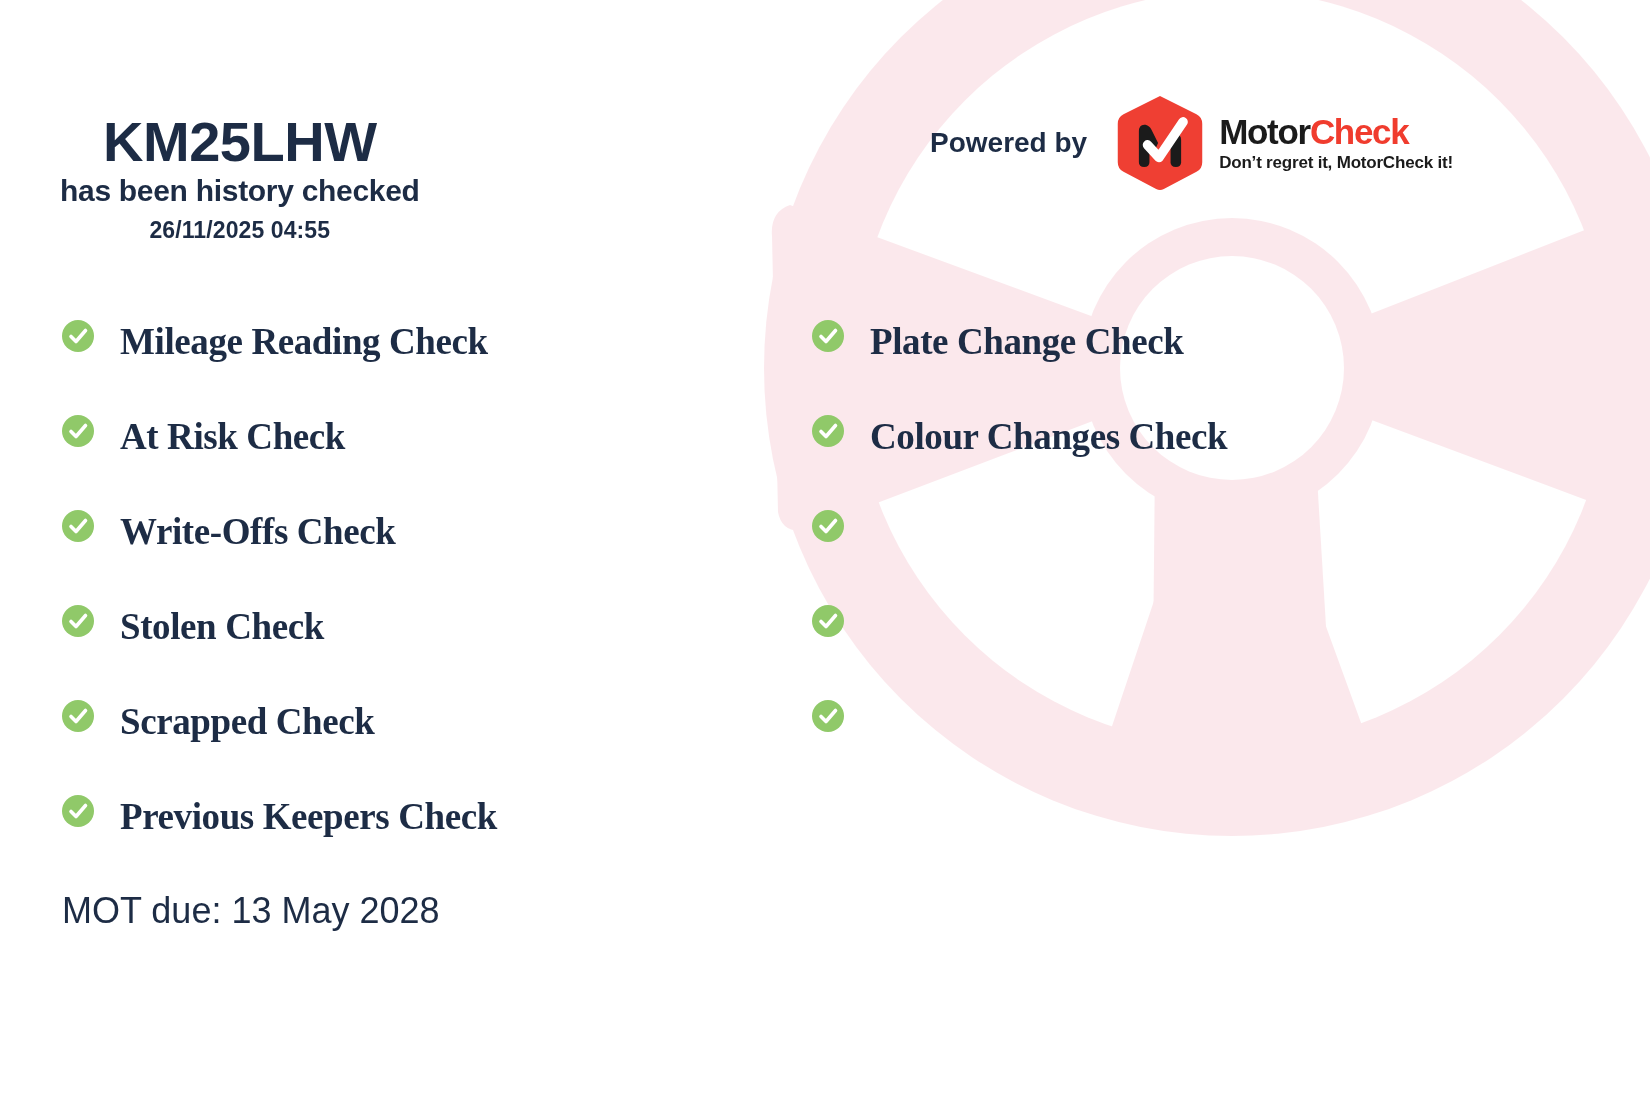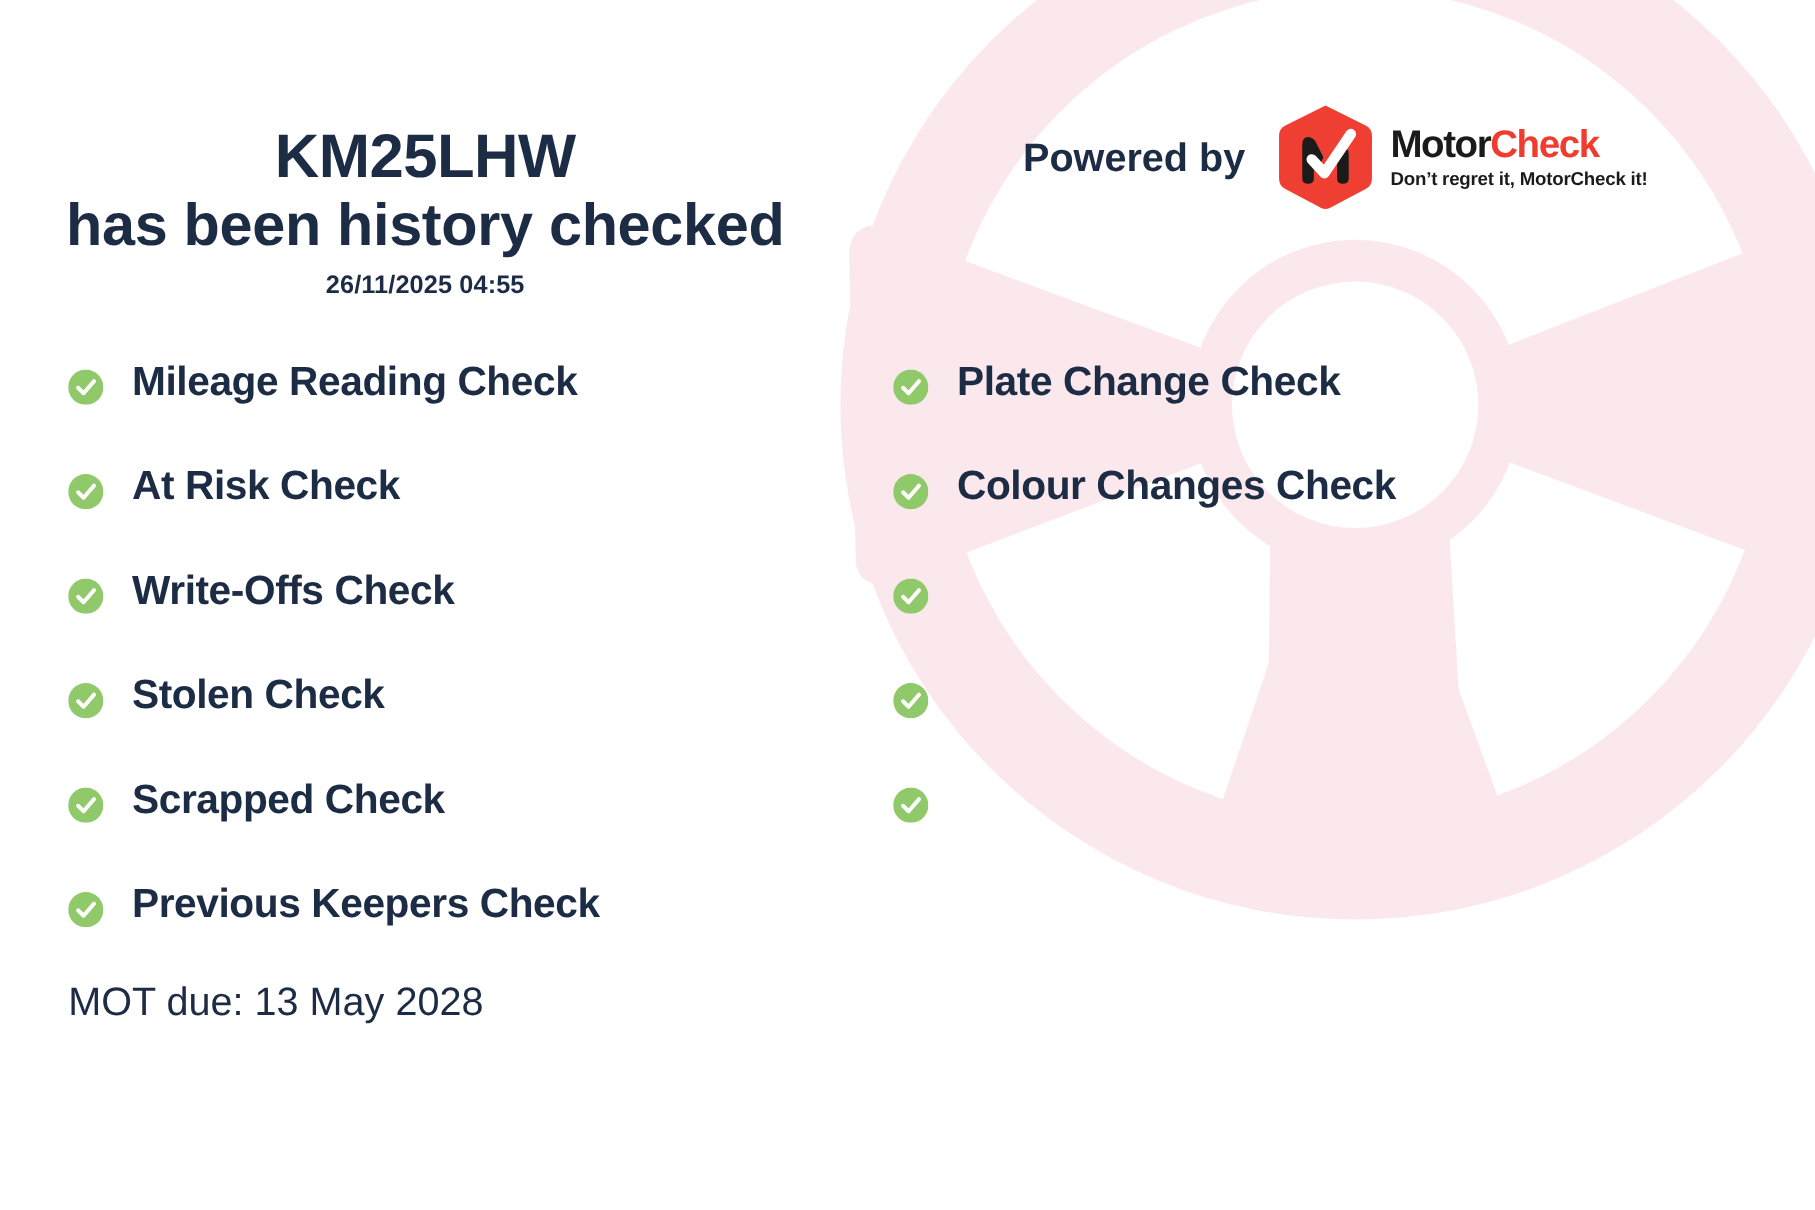--- a/index.html
+++ b/index.html
@@ -42,21 +42,21 @@
   }
   #plate-title {
     font-size: 56px;
     font-weight: 700;
     letter-spacing: -0.5px;
     color: #1d2c45;
     line-height: 1.08;
     white-space: nowrap;
   }
   #subtitle {
-    font-size: 54px;
+    font-size: 30px;
     font-weight: 700;
     letter-spacing: -0.3px;
     color: #1d2c45;
     line-height: 1.15;
     margin-top: 2px;
     white-space: nowrap;
   }
   #timestamp {
     font-size: 23px;
     font-weight: 700;
@@ -68,21 +68,21 @@
   
   #powered-block {
     position: absolute;
     left: 930px;
     top: 95px;
     display: flex;
     align-items: center;
     z-index: 4;
   }
   #powered-by-label {
-    font-size: 36px;
+    font-size: 28px;
     font-weight: 700;
     color: #1d2c45;
     white-space: nowrap;
   }
   #logo-mark {
     margin-left: 28px;
     width: 90px;
     height: 96px;
     flex: 0 0 auto;
   }
@@ -113,23 +113,24 @@
   
   .check-column {
     position: absolute;
     z-index: 3;
   }
   #column-left  { left: 62px;  top: 320px; }
   #column-right { left: 812px; top: 320px; }
 
   .check-item {
     display: flex;
-    align-items: flex-end;
+    align-items: flex-start;
     height: 48px;
     margin-bottom: 47px;
+    font-family: Liberation Serif, serif;
   }
   .check-icon {
     width: 32px;
     height: 32px;
     flex: 0 0 auto;
   }
   .check-label {
     margin-left: 26px;
     font-size: 37px;
     font-weight: 700;

